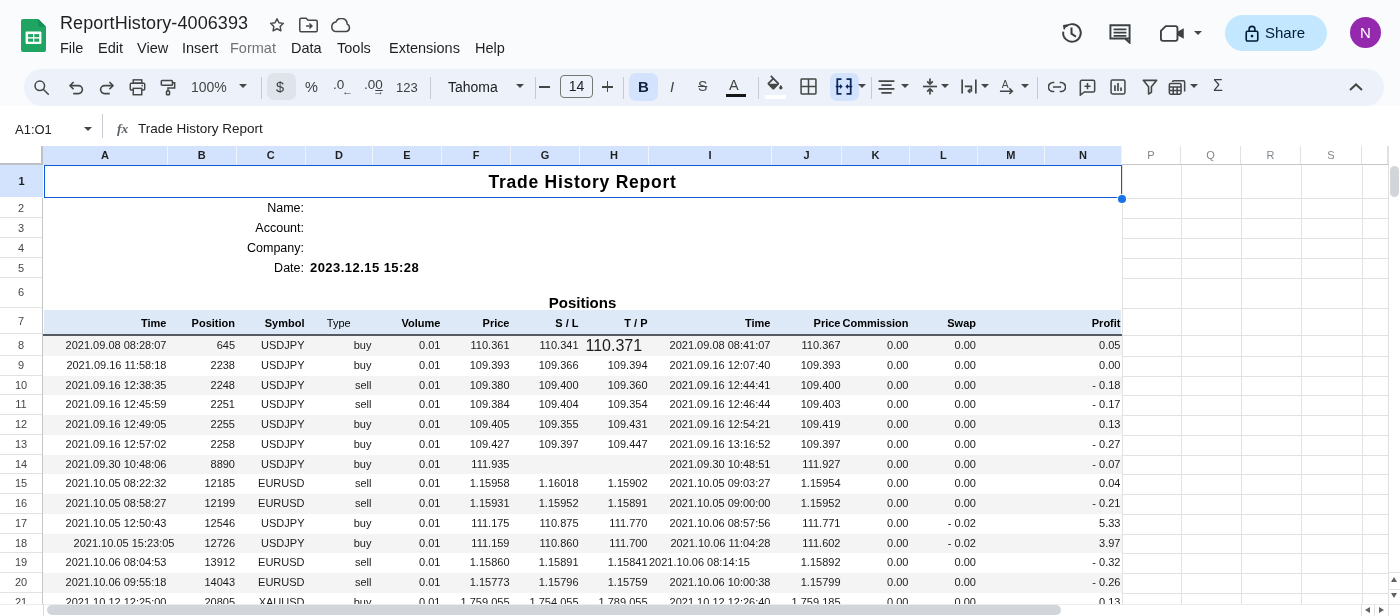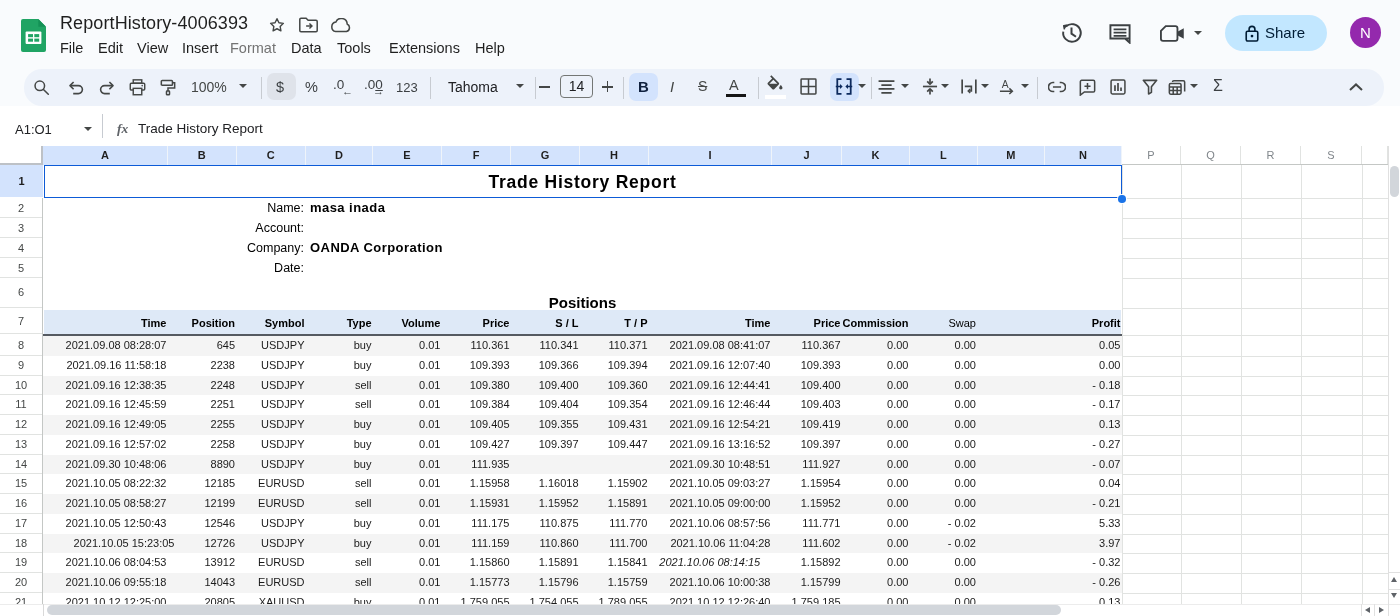--- a/index.html
+++ b/index.html
@@ -253,50 +253,49 @@
 <div class="abs" style="left:1122px;top:513.75px;width:266px;height:1px;background:#e1e3e1;"></div>
 <div class="abs" style="left:1122px;top:533.5px;width:266px;height:1px;background:#e1e3e1;"></div>
 <div class="abs" style="left:1122px;top:553.25px;width:266px;height:1px;background:#e1e3e1;"></div>
 <div class="abs" style="left:1122px;top:573.0px;width:266px;height:1px;background:#e1e3e1;"></div>
 <div class="abs" style="left:1122px;top:592.75px;width:266px;height:1px;background:#e1e3e1;"></div>
 <div class="abs" style="left:43px;top:165px;width:1079px;height:33px;font-size:17.5px;letter-spacing:0.75px;font-weight:bold;color:#000;text-align:center;line-height:34px;">Trade History Report</div>
 <div class="abs" style="left:43.5px;top:165px;width:1078.5px;height:32.5px;border:1.6px solid #0d5bd7;"></div>
 <div class="abs" style="left:1117px;top:194px;width:10px;height:10px;border-radius:50%;background:#fff;"></div>
     <div class="abs" style="left:1118.2px;top:195.2px;width:7.6px;height:7.6px;border-radius:50%;background:#1a73e8;"></div>
 <div class="abs" style="left:170px;top:198px;width:134px;height:20px;font-size:12.5px;color:#000;text-align:right;line-height:20.5px;">Name:</div>
-<div class="abs" style="left:310px;top:198px;width:680px;height:20px;font-size:13px;letter-spacing:0.45px;font-weight:bold;color:#000;line-height:20.5px;">masa inada</div>
 <div class="abs" style="left:170px;top:218px;width:134px;height:20px;font-size:12.5px;color:#000;text-align:right;line-height:20.5px;">Account:</div>
 <div class="abs" style="left:170px;top:238px;width:134px;height:20px;font-size:12.5px;color:#000;text-align:right;line-height:20.5px;">Company:</div>
-<div class="abs" style="left:310px;top:238px;width:680px;height:20px;font-size:13px;letter-spacing:0.45px;font-weight:bold;color:#000;line-height:20.5px;">OANDA Corporation</div>
 <div class="abs" style="left:170px;top:258px;width:134px;height:20px;font-size:12.5px;color:#000;text-align:right;line-height:20.5px;">Date:</div>
+<div class="abs" style="left:310px;top:258px;width:680px;height:20px;font-size:13px;letter-spacing:0.45px;font-weight:bold;color:#000;line-height:20.5px;">2023.12.15 15:28</div>
 <div class="abs" style="left:43px;top:278px;width:1079px;height:29.5px;font-size:15px;font-weight:bold;color:#000;text-align:center;line-height:50px;">Positions</div>
 <div class="abs" style="left:44px;top:310px;width:1077px;height:24px;background:#dee9f7;"></div>
 <div class="abs" style="left:43px;top:310px;width:123.5px;height:24px;font-size:11px;font-weight:bold;color:#000;text-align:right;line-height:27px;">Time</div>
 <div class="abs" style="left:168px;top:310px;width:67.0px;height:24px;font-size:11px;font-weight:bold;color:#000;text-align:right;line-height:27px;">Position</div>
 <div class="abs" style="left:236.5px;top:310px;width:68.0px;height:24px;font-size:11px;font-weight:bold;color:#000;text-align:right;line-height:27px;">Symbol</div>
-<div class="abs" style="left:306px;top:310px;width:65.5px;height:16px;font-size:11px;font-weight:bold;color:#000;text-align:right;line-height:27px;">Type</div>
+<div class="abs" style="left:306px;top:310px;width:65.5px;height:16px;font-size:11px;font-weight:normal;color:#000;text-align:center;line-height:27px;">Type</div>
 <div class="abs" style="left:373px;top:310px;width:67.5px;height:24px;font-size:11px;font-weight:bold;color:#000;text-align:right;line-height:27px;">Volume</div>
 <div class="abs" style="left:442px;top:310px;width:67.5px;height:24px;font-size:11px;font-weight:bold;color:#000;text-align:right;line-height:27px;">Price</div>
 <div class="abs" style="left:511px;top:310px;width:67.5px;height:24px;font-size:11px;font-weight:bold;color:#000;text-align:right;line-height:27px;">S / L</div>
 <div class="abs" style="left:580px;top:310px;width:67.5px;height:24px;font-size:11px;font-weight:bold;color:#000;text-align:right;line-height:27px;">T / P</div>
 <div class="abs" style="left:649px;top:310px;width:121.5px;height:24px;font-size:11px;font-weight:bold;color:#000;text-align:right;line-height:27px;">Time</div>
 <div class="abs" style="left:772px;top:310px;width:68.5px;height:24px;font-size:11px;font-weight:bold;color:#000;text-align:right;line-height:27px;">Price</div>
 <div class="abs" style="left:842px;top:310px;width:66.5px;height:24px;font-size:11px;font-weight:bold;color:#000;text-align:right;line-height:27px;">Commission</div>
-<div class="abs" style="left:910px;top:310px;width:66.0px;height:36px;font-size:11px;font-weight:normal;color:#000;text-align:right;line-height:27px;">Swap</div>
+<div class="abs" style="left:910px;top:310px;width:66.0px;height:36px;font-size:11px;font-weight:bold;color:#000;text-align:right;line-height:27px;">Swap</div>
 <div class="abs" style="left:1045px;top:310px;width:75.5px;height:24px;font-size:11px;font-weight:bold;color:#000;text-align:right;line-height:27px;">Profit</div>
 <div class="abs" style="left:43px;top:334.2px;width:1079px;height:1.8px;background:#555a61;"></div>
 <div class="abs" style="left:43px;top:336.0px;width:1079px;height:19.75px;background:#f4f4f4;overflow:hidden;">
 <div class="abs" style="left:0px;top:0px;width:123.5px;height:19.75px;font-size:11px;color:#1b1b1b;text-align:right;line-height:19.75px;">2021.09.08 08:28:07</div>
 <div class="abs" style="left:125px;top:0px;width:67.0px;height:19.75px;font-size:11px;color:#1b1b1b;text-align:right;line-height:19.75px;">645</div>
 <div class="abs" style="left:193.5px;top:0px;width:68.0px;height:19.75px;font-size:11px;color:#1b1b1b;text-align:right;line-height:19.75px;">USDJPY</div>
 <div class="abs" style="left:263px;top:0px;width:65.5px;height:19.75px;font-size:11px;color:#1b1b1b;text-align:right;line-height:19.75px;">buy</div>
 <div class="abs" style="left:330px;top:0px;width:67.5px;height:19.75px;font-size:11px;color:#1b1b1b;text-align:right;line-height:19.75px;">0.01</div>
 <div class="abs" style="left:399px;top:0px;width:67.5px;height:19.75px;font-size:11px;color:#1b1b1b;text-align:right;line-height:19.75px;">110.361</div>
 <div class="abs" style="left:468px;top:0px;width:67.5px;height:19.75px;font-size:11px;color:#1b1b1b;text-align:right;line-height:19.75px;">110.341</div>
-<div class="abs" style="left:537px;top:0px;width:67.5px;height:19.75px;font-size:11px;color:#1b1b1b;text-align:right;line-height:19.75px;">110.371</div>
+<div class="abs" style="left:537px;top:0px;width:67.5px;height:19.75px;font-size:16px;color:#1b1b1b;text-align:center;line-height:19.75px;">110.371</div>
 <div class="abs" style="left:606px;top:0px;width:121.5px;height:19.75px;font-size:11px;color:#1b1b1b;text-align:right;line-height:19.75px;">2021.09.08 08:41:07</div>
 <div class="abs" style="left:729px;top:0px;width:68.5px;height:19.75px;font-size:11px;color:#1b1b1b;text-align:right;line-height:19.75px;">110.367</div>
 <div class="abs" style="left:799px;top:0px;width:66.5px;height:19.75px;font-size:11px;color:#1b1b1b;text-align:right;line-height:19.75px;">0.00</div>
 <div class="abs" style="left:867px;top:0px;width:66.0px;height:19.75px;font-size:11px;color:#1b1b1b;text-align:right;line-height:19.75px;">0.00</div>
 <div class="abs" style="left:1002px;top:0px;width:75.5px;height:19.75px;font-size:11px;color:#1b1b1b;text-align:right;line-height:19.75px;">0.05</div>
 </div>
 <div class="abs" style="left:43px;top:355.75px;width:1079px;height:19.75px;background:#ffffff;overflow:hidden;">
 <div class="abs" style="left:0px;top:0px;width:123.5px;height:19.75px;font-size:11px;color:#1b1b1b;text-align:right;line-height:19.75px;">2021.09.16 11:58:18</div>
 <div class="abs" style="left:125px;top:0px;width:67.0px;height:19.75px;font-size:11px;color:#1b1b1b;text-align:right;line-height:19.75px;">2238</div>
 <div class="abs" style="left:193.5px;top:0px;width:68.0px;height:19.75px;font-size:11px;color:#1b1b1b;text-align:right;line-height:19.75px;">USDJPY</div>
@@ -446,21 +445,21 @@
 </div>
 <div class="abs" style="left:43px;top:553.25px;width:1079px;height:19.75px;background:#ffffff;overflow:hidden;">
 <div class="abs" style="left:0px;top:0px;width:123.5px;height:19.75px;font-size:11px;color:#1b1b1b;text-align:right;line-height:19.75px;">2021.10.06 08:04:53</div>
 <div class="abs" style="left:125px;top:0px;width:67.0px;height:19.75px;font-size:11px;color:#1b1b1b;text-align:right;line-height:19.75px;">13912</div>
 <div class="abs" style="left:193.5px;top:0px;width:68.0px;height:19.75px;font-size:11px;color:#1b1b1b;text-align:right;line-height:19.75px;">EURUSD</div>
 <div class="abs" style="left:263px;top:0px;width:65.5px;height:19.75px;font-size:11px;color:#1b1b1b;text-align:right;line-height:19.75px;">sell</div>
 <div class="abs" style="left:330px;top:0px;width:67.5px;height:19.75px;font-size:11px;color:#1b1b1b;text-align:right;line-height:19.75px;">0.01</div>
 <div class="abs" style="left:399px;top:0px;width:67.5px;height:19.75px;font-size:11px;color:#1b1b1b;text-align:right;line-height:19.75px;">1.15860</div>
 <div class="abs" style="left:468px;top:0px;width:67.5px;height:19.75px;font-size:11px;color:#1b1b1b;text-align:right;line-height:19.75px;">1.15891</div>
 <div class="abs" style="left:537px;top:0px;width:67.5px;height:19.75px;font-size:11px;color:#1b1b1b;text-align:right;line-height:19.75px;">1.15841</div>
-<div class="abs" style="left:606px;top:0px;width:121.5px;height:19.75px;font-size:11px;color:#1b1b1b;text-align:center;line-height:19.75px;font-style:italic;">2021.10.06 08:14:15</div>
+<div class="abs" style="left:606px;top:0px;width:121.5px;height:19.75px;font-size:11px;color:#1b1b1b;text-align:left;line-height:19.75px;">2021.10.06 08:14:15</div>
 <div class="abs" style="left:729px;top:0px;width:68.5px;height:19.75px;font-size:11px;color:#1b1b1b;text-align:right;line-height:19.75px;">1.15892</div>
 <div class="abs" style="left:799px;top:0px;width:66.5px;height:19.75px;font-size:11px;color:#1b1b1b;text-align:right;line-height:19.75px;">0.00</div>
 <div class="abs" style="left:867px;top:0px;width:66.0px;height:19.75px;font-size:11px;color:#1b1b1b;text-align:right;line-height:19.75px;">0.00</div>
 <div class="abs" style="left:1002px;top:0px;width:75.5px;height:19.75px;font-size:11px;color:#1b1b1b;text-align:right;line-height:19.75px;">- 0.32</div>
 </div>
 <div class="abs" style="left:43px;top:573.0px;width:1079px;height:19.75px;background:#f4f4f4;overflow:hidden;">
 <div class="abs" style="left:0px;top:0px;width:123.5px;height:19.75px;font-size:11px;color:#1b1b1b;text-align:right;line-height:19.75px;">2021.10.06 09:55:18</div>
 <div class="abs" style="left:125px;top:0px;width:67.0px;height:19.75px;font-size:11px;color:#1b1b1b;text-align:right;line-height:19.75px;">14043</div>
 <div class="abs" style="left:193.5px;top:0px;width:68.0px;height:19.75px;font-size:11px;color:#1b1b1b;text-align:right;line-height:19.75px;">EURUSD</div>
 <div class="abs" style="left:263px;top:0px;width:65.5px;height:19.75px;font-size:11px;color:#1b1b1b;text-align:right;line-height:19.75px;">sell</div>

